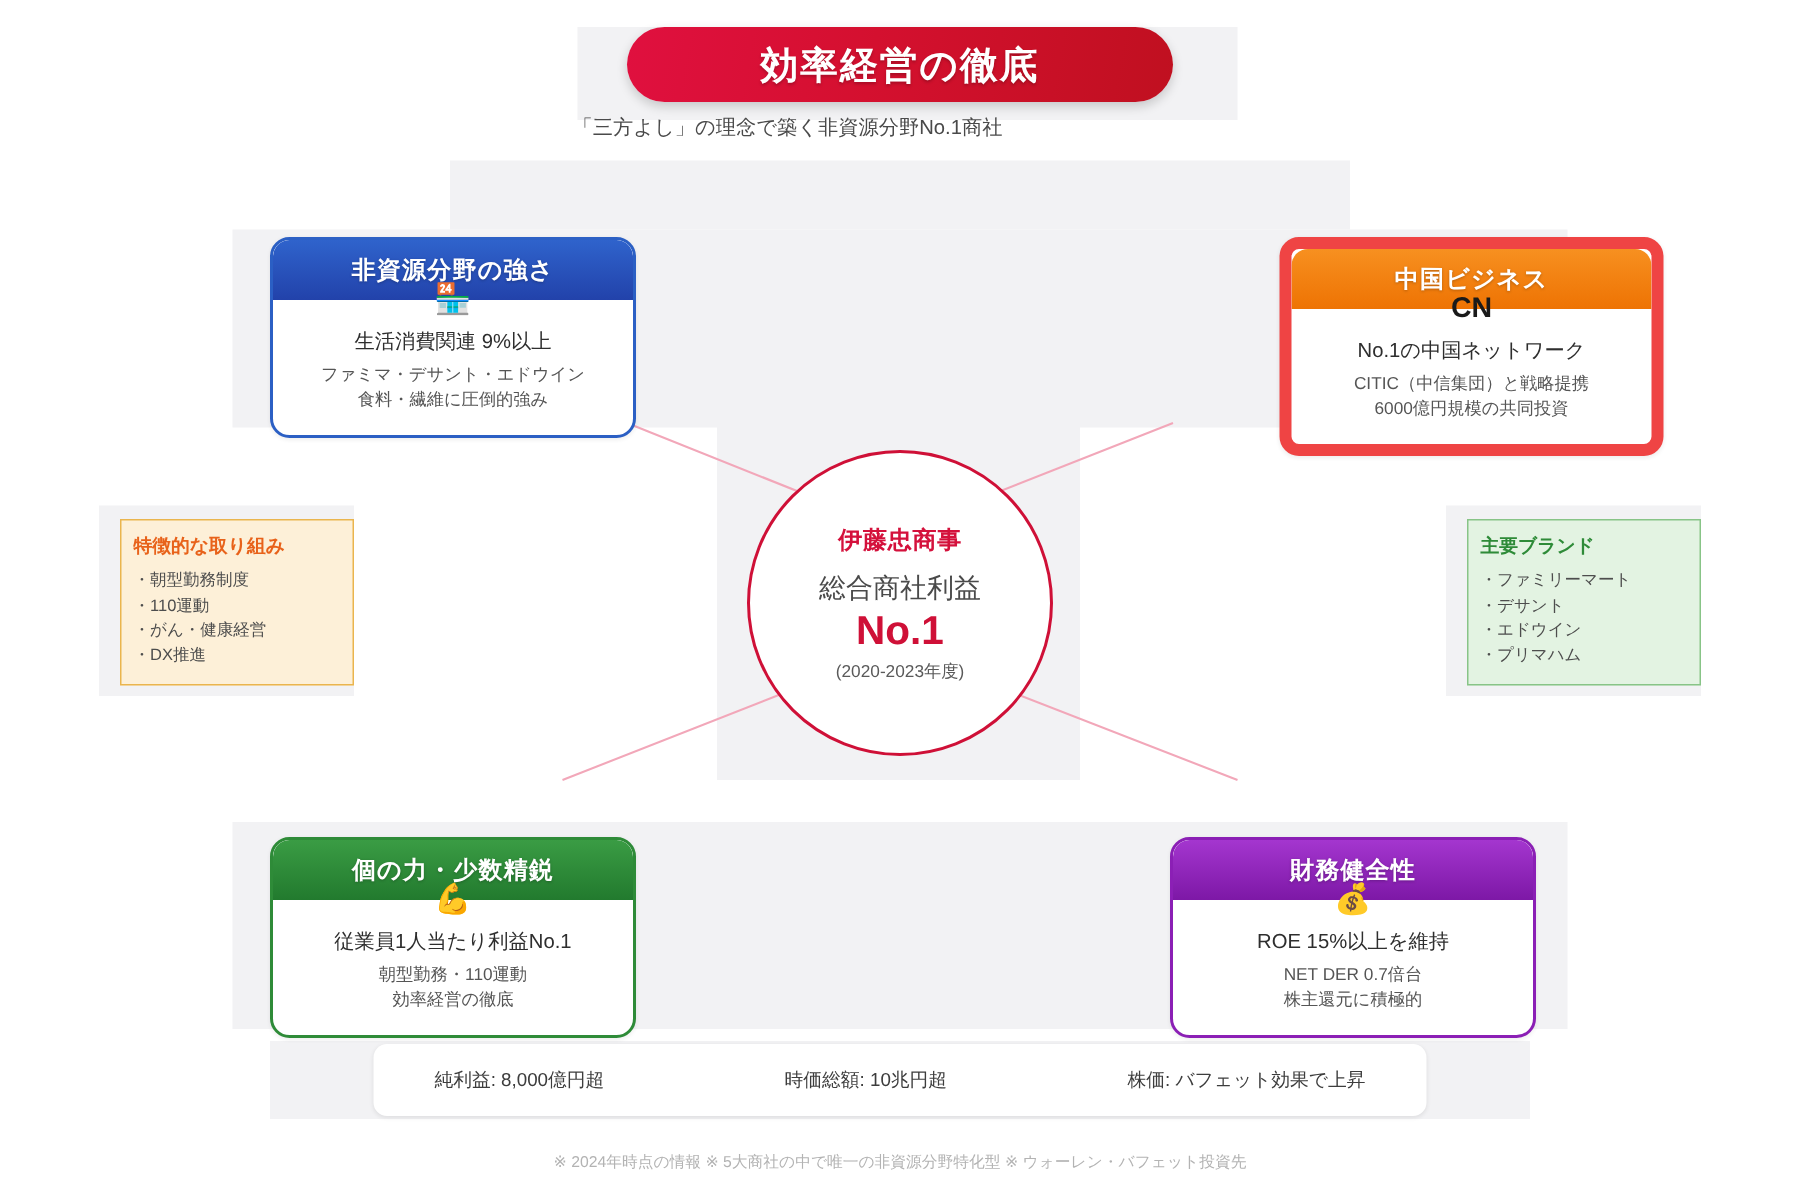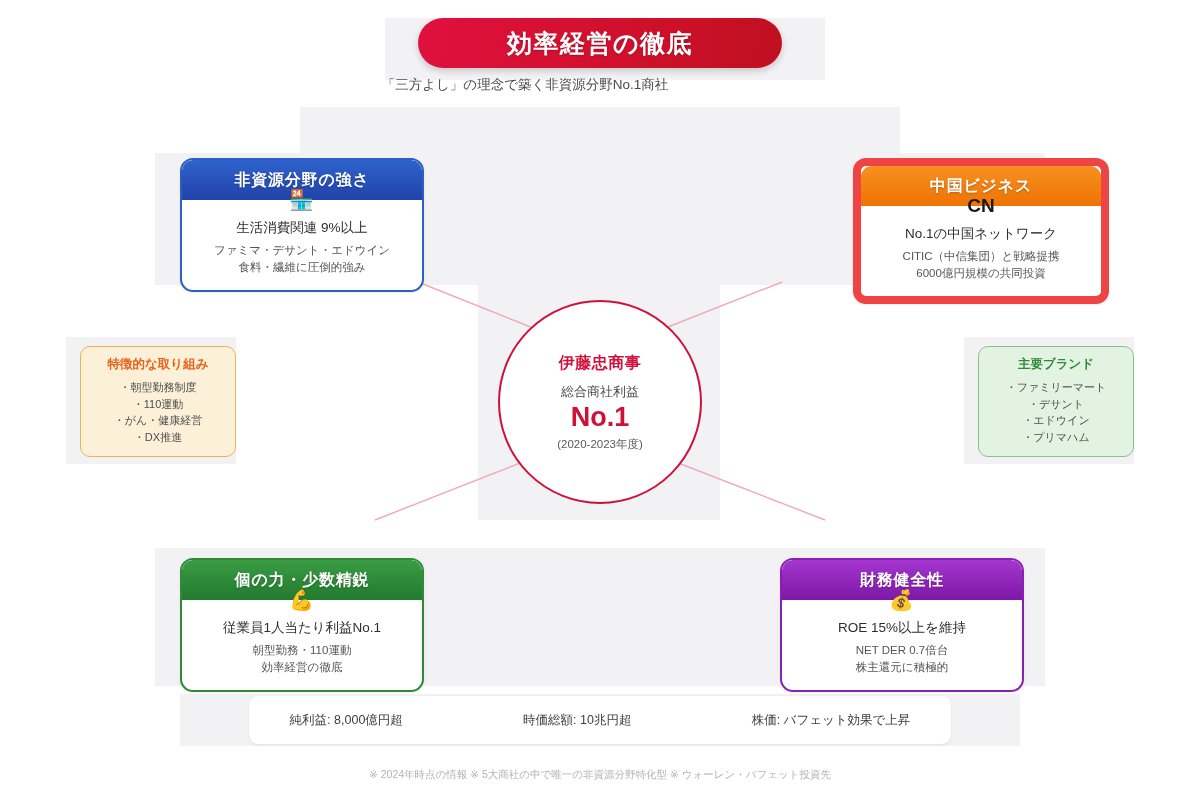--- a/index.html
+++ b/index.html
@@ -151,23 +151,22 @@
   #card-people { left: 180px; top: 558px; border: 2px solid #2e8b38; }
   #card-people .card-head { background: linear-gradient(180deg, #3a9c44 0%, #227a2e 100%); }
 
   #card-finance { left: 780px; top: 558px; border: 2px solid #8b1fb5; }
   #card-finance .card-head { background: linear-gradient(180deg, #a436cf 0%, #7d18a6 100%); }
 
   
   .side-box {
     position: absolute;
     width: 138px;
-    border-radius: 10px;
+    border-radius: 0;
     padding: 9px 8px 11px 8px;
-    text-align: center;
     z-index: 3;
   }
   .side-box .sb-title {
     font-size: 12.5px;
     font-weight: bold;
     margin-bottom: 6px;
   }
   .side-box ul {
     margin: 0; padding: 0;
     list-style: none;
@@ -207,21 +206,21 @@
     justify-content: center;
   }
   .cc-name {
     font-size: 16px;
     font-weight: bold;
     color: #d4113c;
     letter-spacing: 0.5px;
     margin-bottom: 9px;
   }
   .cc-label {
-    font-size: 13px;
+    font-size: 18px;
     color: #4a4a4a;
     margin-bottom: 1px;
   }
   .cc-rank {
     font-size: 27px;
     font-weight: bold;
     color: #cf1037;
     line-height: 30px;
     margin-bottom: 5px;
   }

